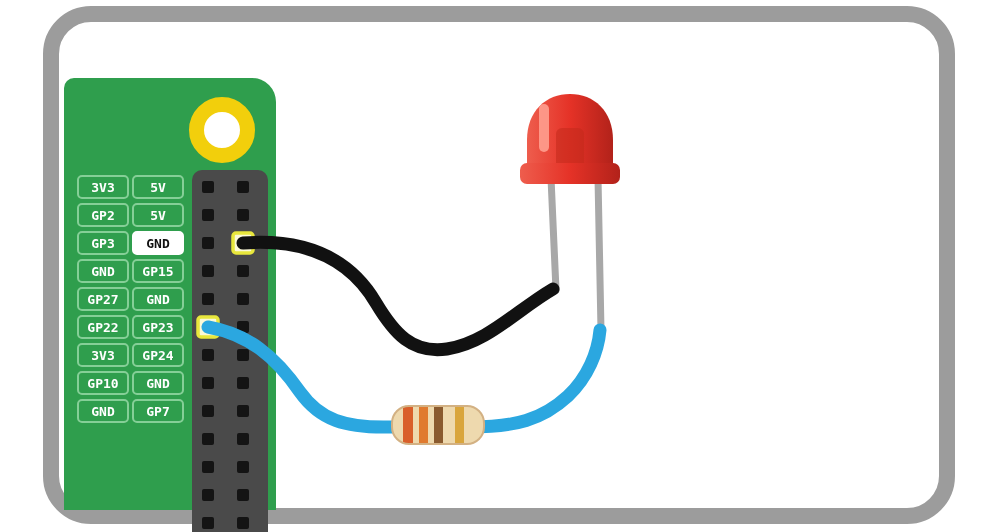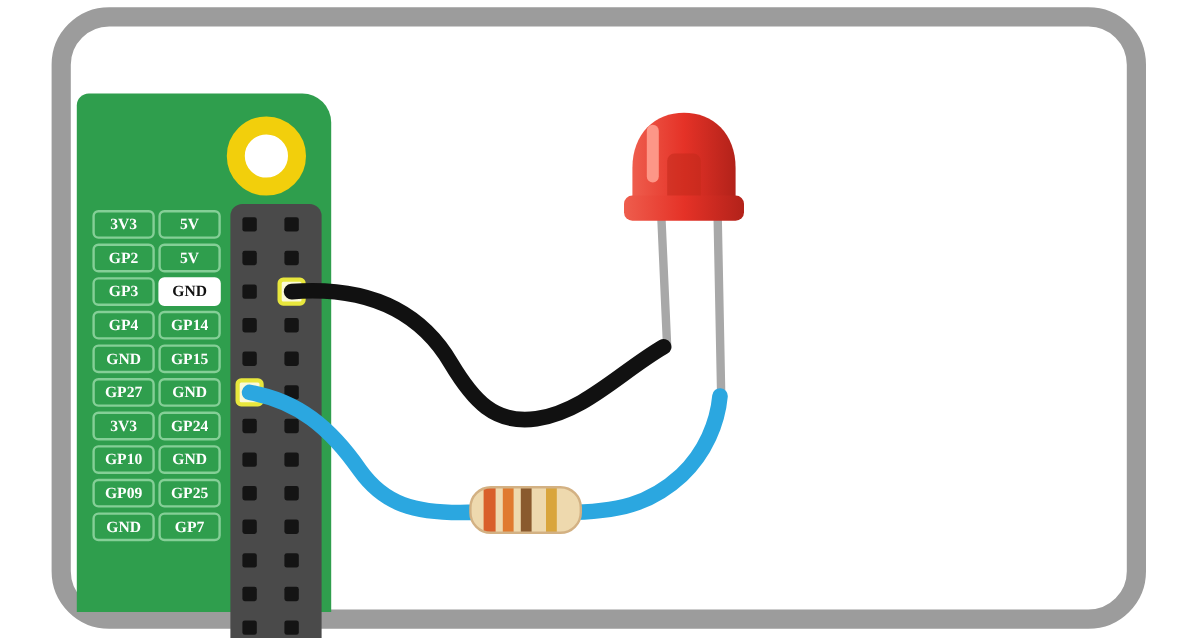--- a/index.html
+++ b/index.html
@@ -8,21 +8,21 @@
 
   .stage { position: relative; width: 1000px; height: 532px; background: #ffffff; overflow: hidden; }
 
   .frame {
     position: absolute; left: 43px; top: 6px; width: 912px; height: 518px;
     border: 16px solid #9c9c9c; border-radius: 48px; z-index: 1; background: #ffffff;
   }
 
   .board {
     position: absolute; left: 64px; top: 78px; width: 212px; height: 432px;
-    background: #2f9e4d; border-radius: 10px 24px 0 0; z-index: 2; font-family: Liberation Serif, serif;
+    background: #2f9e4d; border-radius: 10px 24px 0 0; z-index: 2;
   }
 
   .hole {
     position: absolute; left: 125px; top: 19px; width: 66px; height: 66px;
     border: 15px solid #f2cf0c; border-radius: 50%; background: #ffffff;
   }
 
   .labels { position: absolute; left: 13px; top: 97px; width: 120px; }
   .pin-row { display: flex; gap: 3px; margin-bottom: 4px; height: 24px; }
   .pin-label {
@@ -58,42 +58,38 @@
       </div>
       <div class="pin-row">
         <div class="pin-label">GP2</div>
         <div class="pin-label">5V</div>
       </div>
       <div class="pin-row">
         <div class="pin-label">GP3</div>
         <div class="pin-label hl">GND</div>
       </div>
       <div class="pin-row">
-        <div class="pin-label">GP4</div>
-        <div class="pin-label">GP14</div>
-      </div>
-      <div class="pin-row">
         <div class="pin-label">GND</div>
         <div class="pin-label">GP15</div>
       </div>
       <div class="pin-row">
         <div class="pin-label">GP27</div>
         <div class="pin-label">GND</div>
       </div>
       <div class="pin-row">
+        <div class="pin-label">GP22</div>
+        <div class="pin-label">GP23</div>
+      </div>
+      <div class="pin-row">
         <div class="pin-label">3V3</div>
         <div class="pin-label">GP24</div>
       </div>
       <div class="pin-row">
         <div class="pin-label">GP10</div>
         <div class="pin-label">GND</div>
-      </div>
-      <div class="pin-row">
-        <div class="pin-label">GP09</div>
-        <div class="pin-label">GP25</div>
       </div>
       <div class="pin-row">
         <div class="pin-label">GND</div>
         <div class="pin-label">GP7</div>
       </div>
     </div>
 
     <div class="gpio-header" id="pin-grid">
         <div class="pin" style="left: 10px; top: 11px;"></div>
         <div class="pin" style="left: 45px; top: 11px;"></div>

